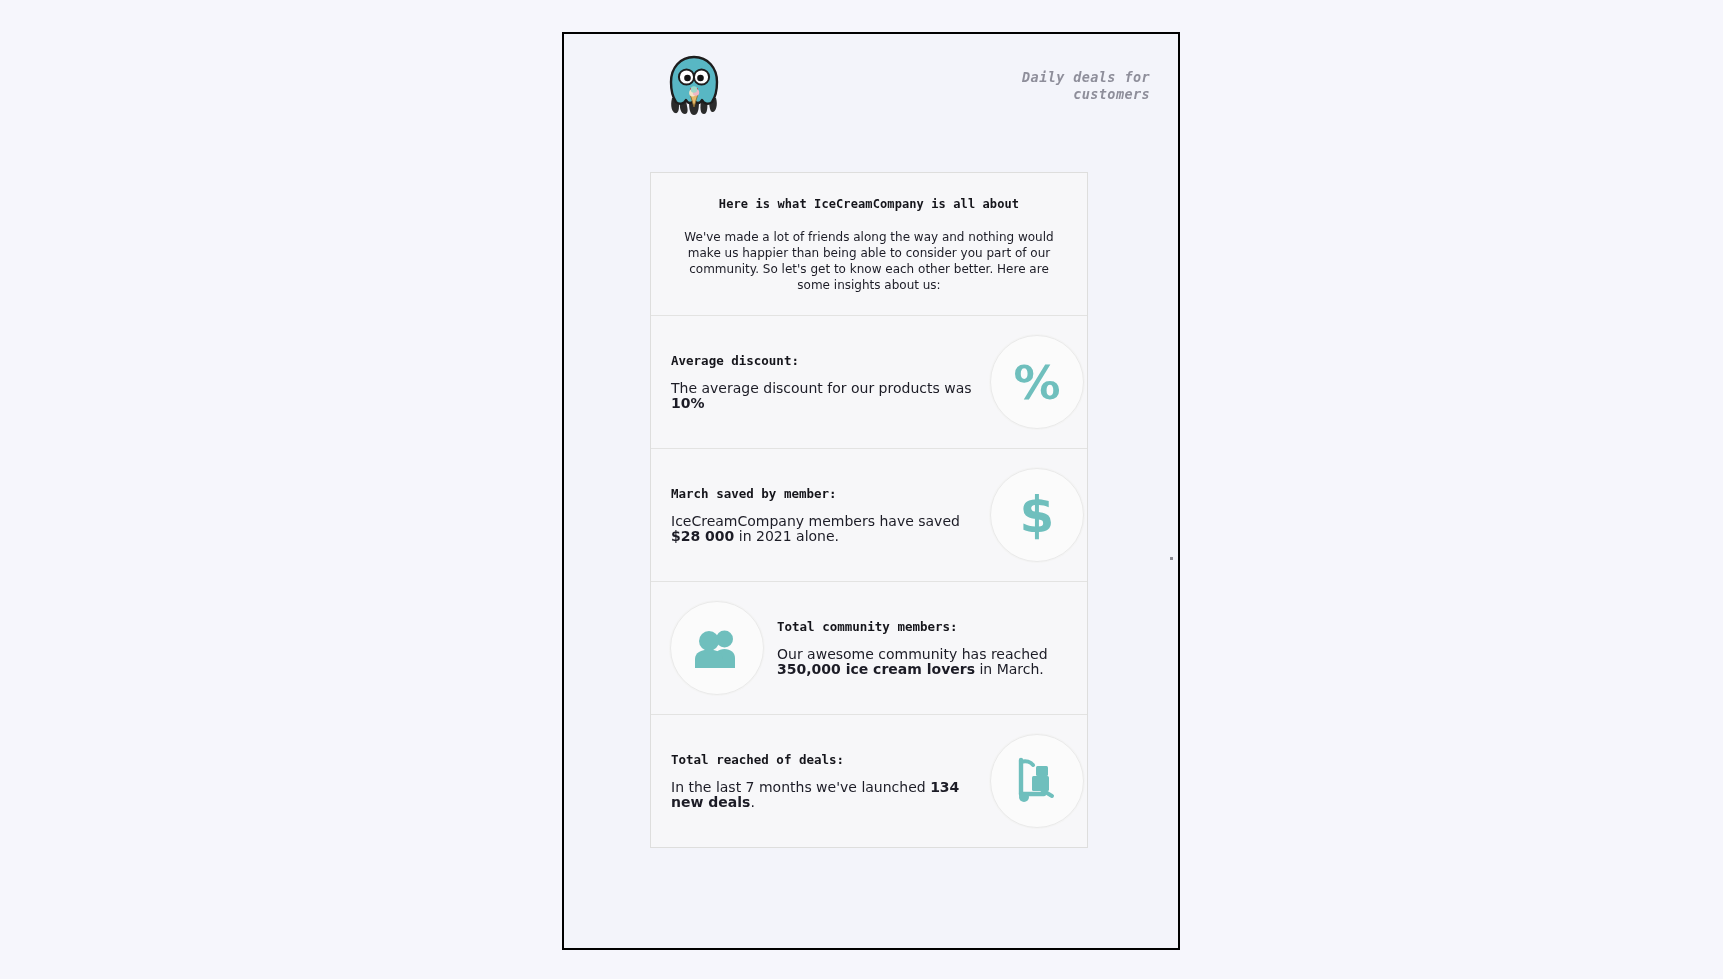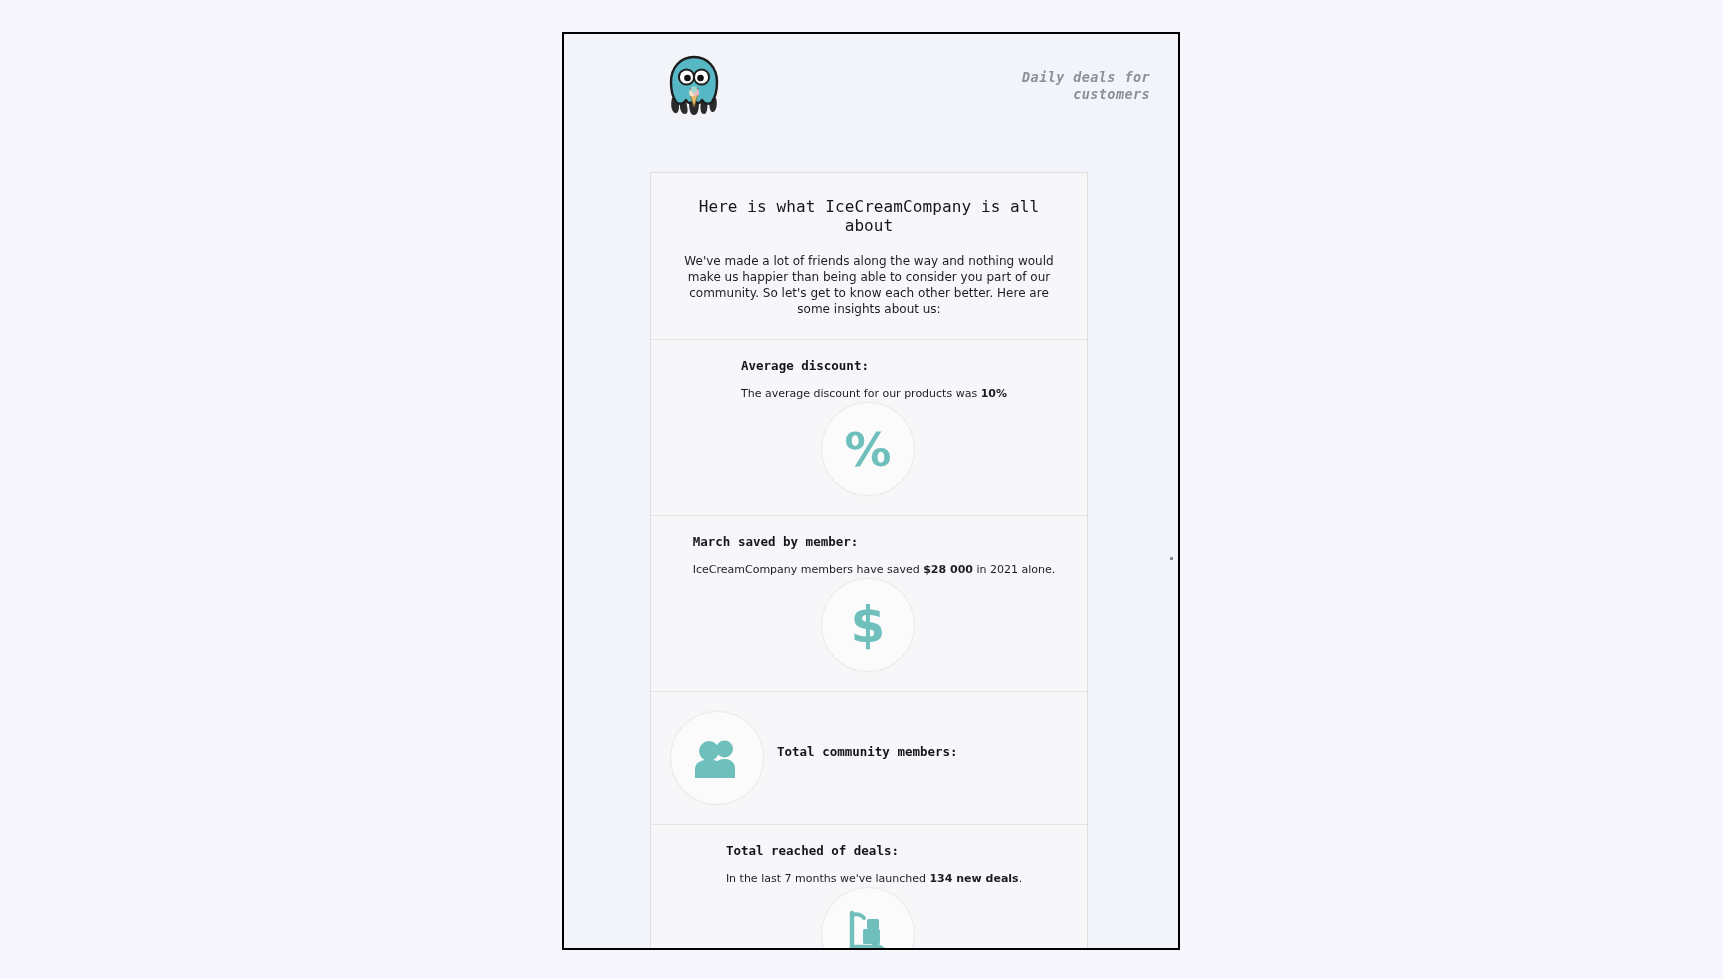--- a/index.html
+++ b/index.html
@@ -100,22 +100,22 @@
   }
   .card-section:last-child { border-bottom: none; }
 
   .intro {
     padding: 24px 22px 22px 22px;
     text-align: center;
   }
 
   .intro-title {
     font-family: "DejaVu Sans Mono", monospace;
-    font-weight: normal;
-    font-size: 16px;
+    font-weight: bold;
+    font-size: 12px;
     color: #15151b;
     letter-spacing: 0.1px;
     margin-bottom: 18px;
   }
 
   .intro-body {
     font-family: "DejaVu Sans", sans-serif;
     font-size: 12px;
     line-height: 16px;
     color: #1c1c26;
@@ -126,42 +126,42 @@
   
   .stat-row {
     position: relative;
     display: flex;
     align-items: center;
     min-height: 100px;
     padding: 18px 0;
     box-sizing: border-box;
   }
 
-  .stat-row.icon-right { flex-direction: column; }
+  .stat-row.icon-right { flex-direction: row; }
   .stat-row.icon-left  { flex-direction: row-reverse; }
 
   .stat-text {
     flex: 1 1 auto;
     min-width: 0;
   }
   .stat-row.icon-right .stat-text { padding: 0 10px 0 20px; }
   .stat-row.icon-left  .stat-text { padding: 0 28px 0 12px; }
 
   .stat-title {
     font-family: "DejaVu Sans Mono", monospace;
     font-weight: bold;
     font-size: 12.5px;
     color: #15151b;
     margin-bottom: 13px;
     letter-spacing: 0px;
   }
 
   .stat-desc {
     font-family: "DejaVu Sans", sans-serif;
-    font-size: 11px;
+    font-size: 14px;
     line-height: 15px;
     color: #1c1c26;
   }
   .stat-desc b { font-weight: bold; }
 
   .icon-slot {
     flex: none;
     width: 96px;
     height: 96px;
     display: flex;
@@ -273,20 +273,21 @@
           <div class="icon-slot">
             <div class="icon-circle">
               <span class="glyph-dollar">$</span>
             </div>
           </div>
         </div>
 
         <div class="card-section stat-row icon-left">
           <div class="stat-text">
             <div class="stat-title">Total community members:</div>
+            <div class="stat-desc"><span>Our awesome community has reached </span><b>350,000 ice cream lovers</b><span> in March.</span></div>
           </div>
           <div class="icon-slot">
             <div class="icon-circle">
               <svg width="50" height="42" viewBox="0 0 50 42">
                 <circle cx="32.5" cy="12" r="8.5" fill="#6fbfbd"></circle>
                 <path d="M22 41 L22 31 C22 25.5 26.5 22 32.5 22 C38.5 22 43 25.5 43 31 L43 41 Z" fill="#6fbfbd"></path>
                 <circle cx="17" cy="14" r="10" fill="#6fbfbd"></circle>
                 <path d="M3 41 L3 32 C3 26 9 22.5 17 22.5 C25 22.5 31 26 31 32 L31 41 Z" fill="#6fbfbd"></path>
               </svg>
             </div>

